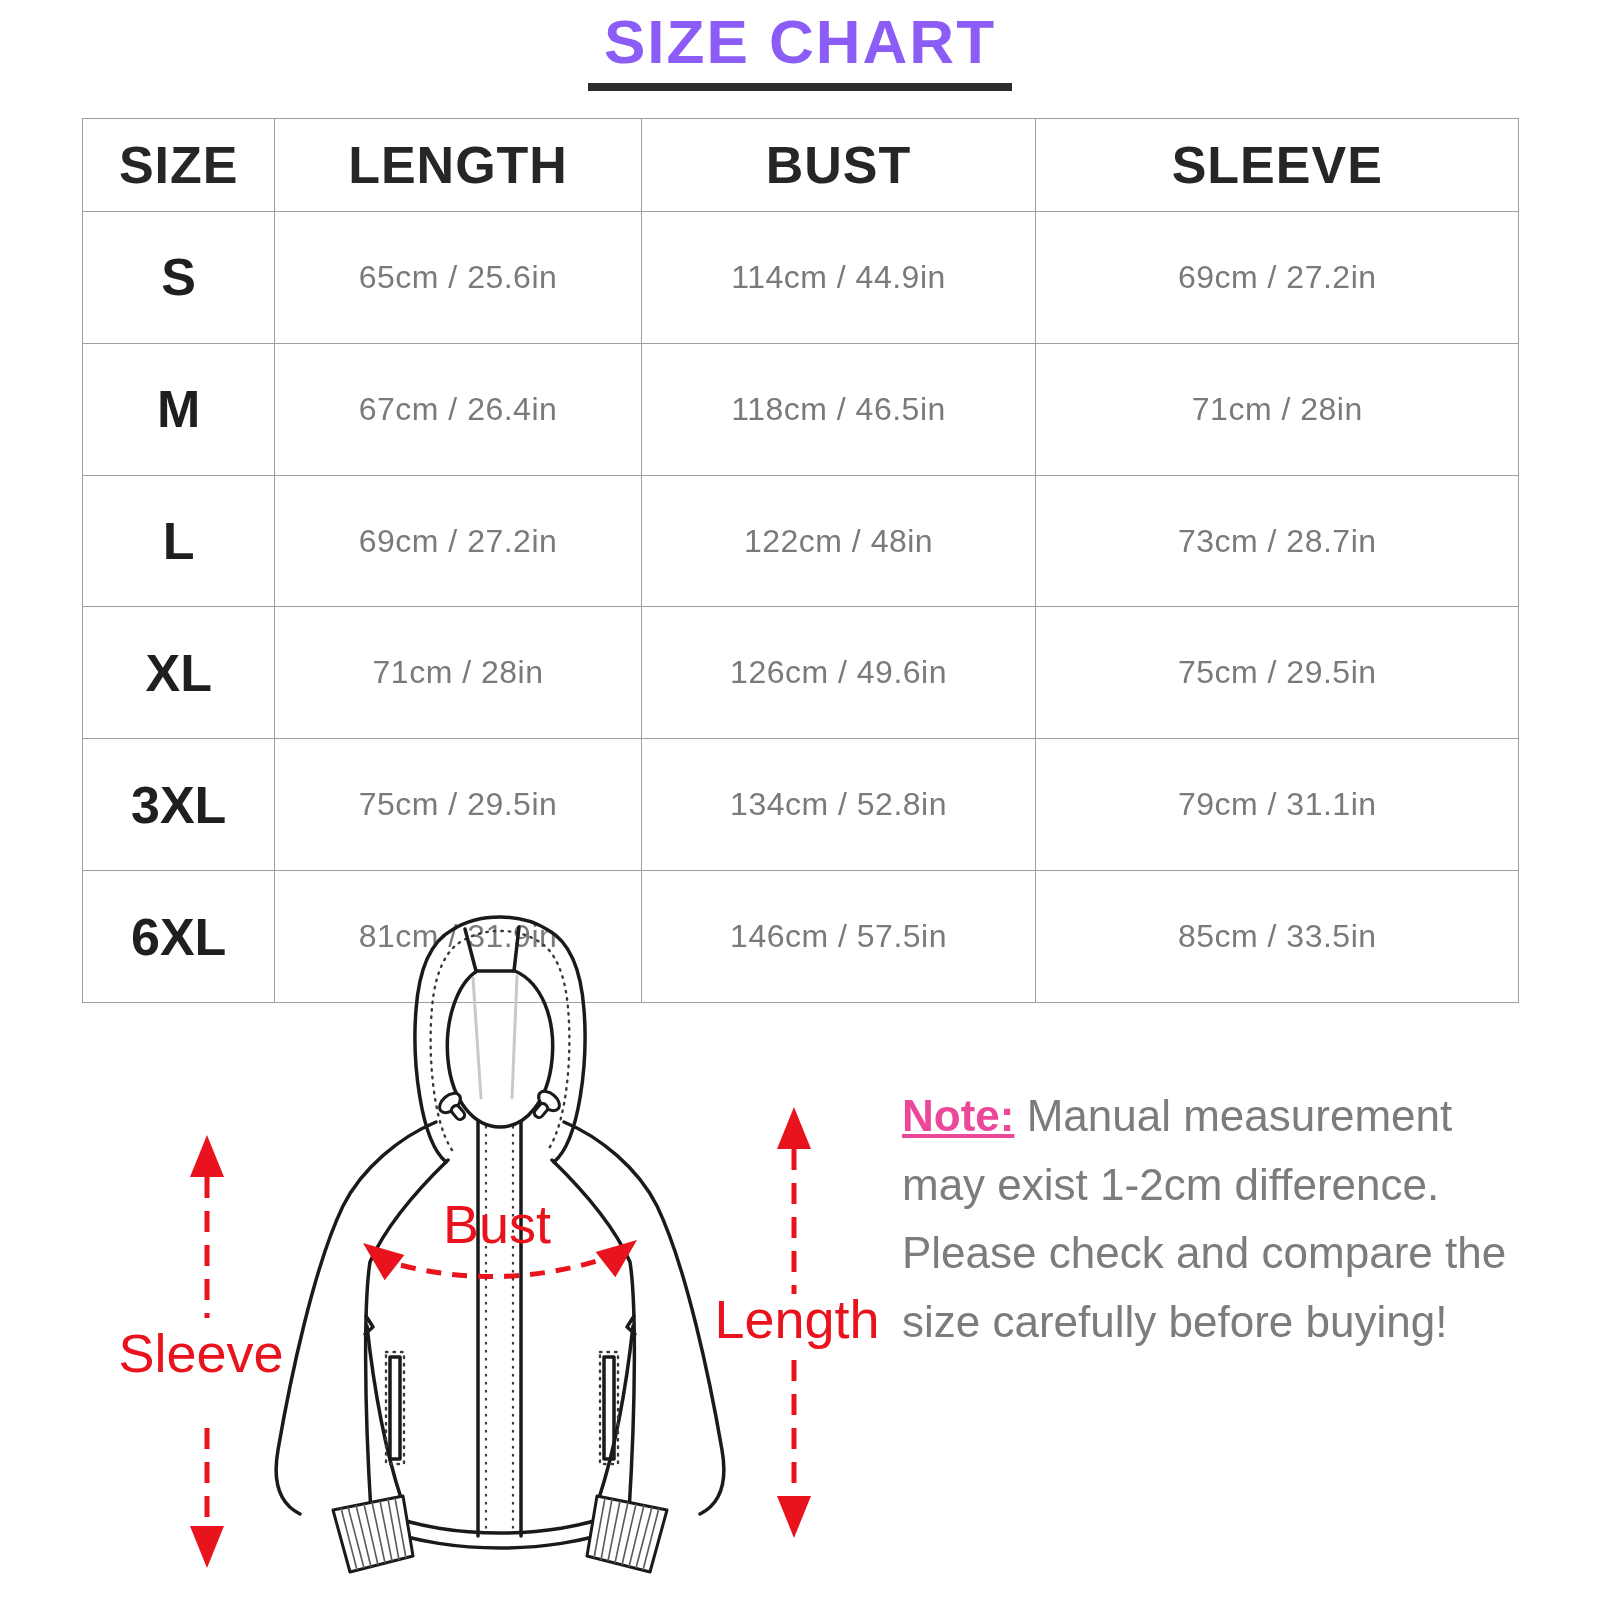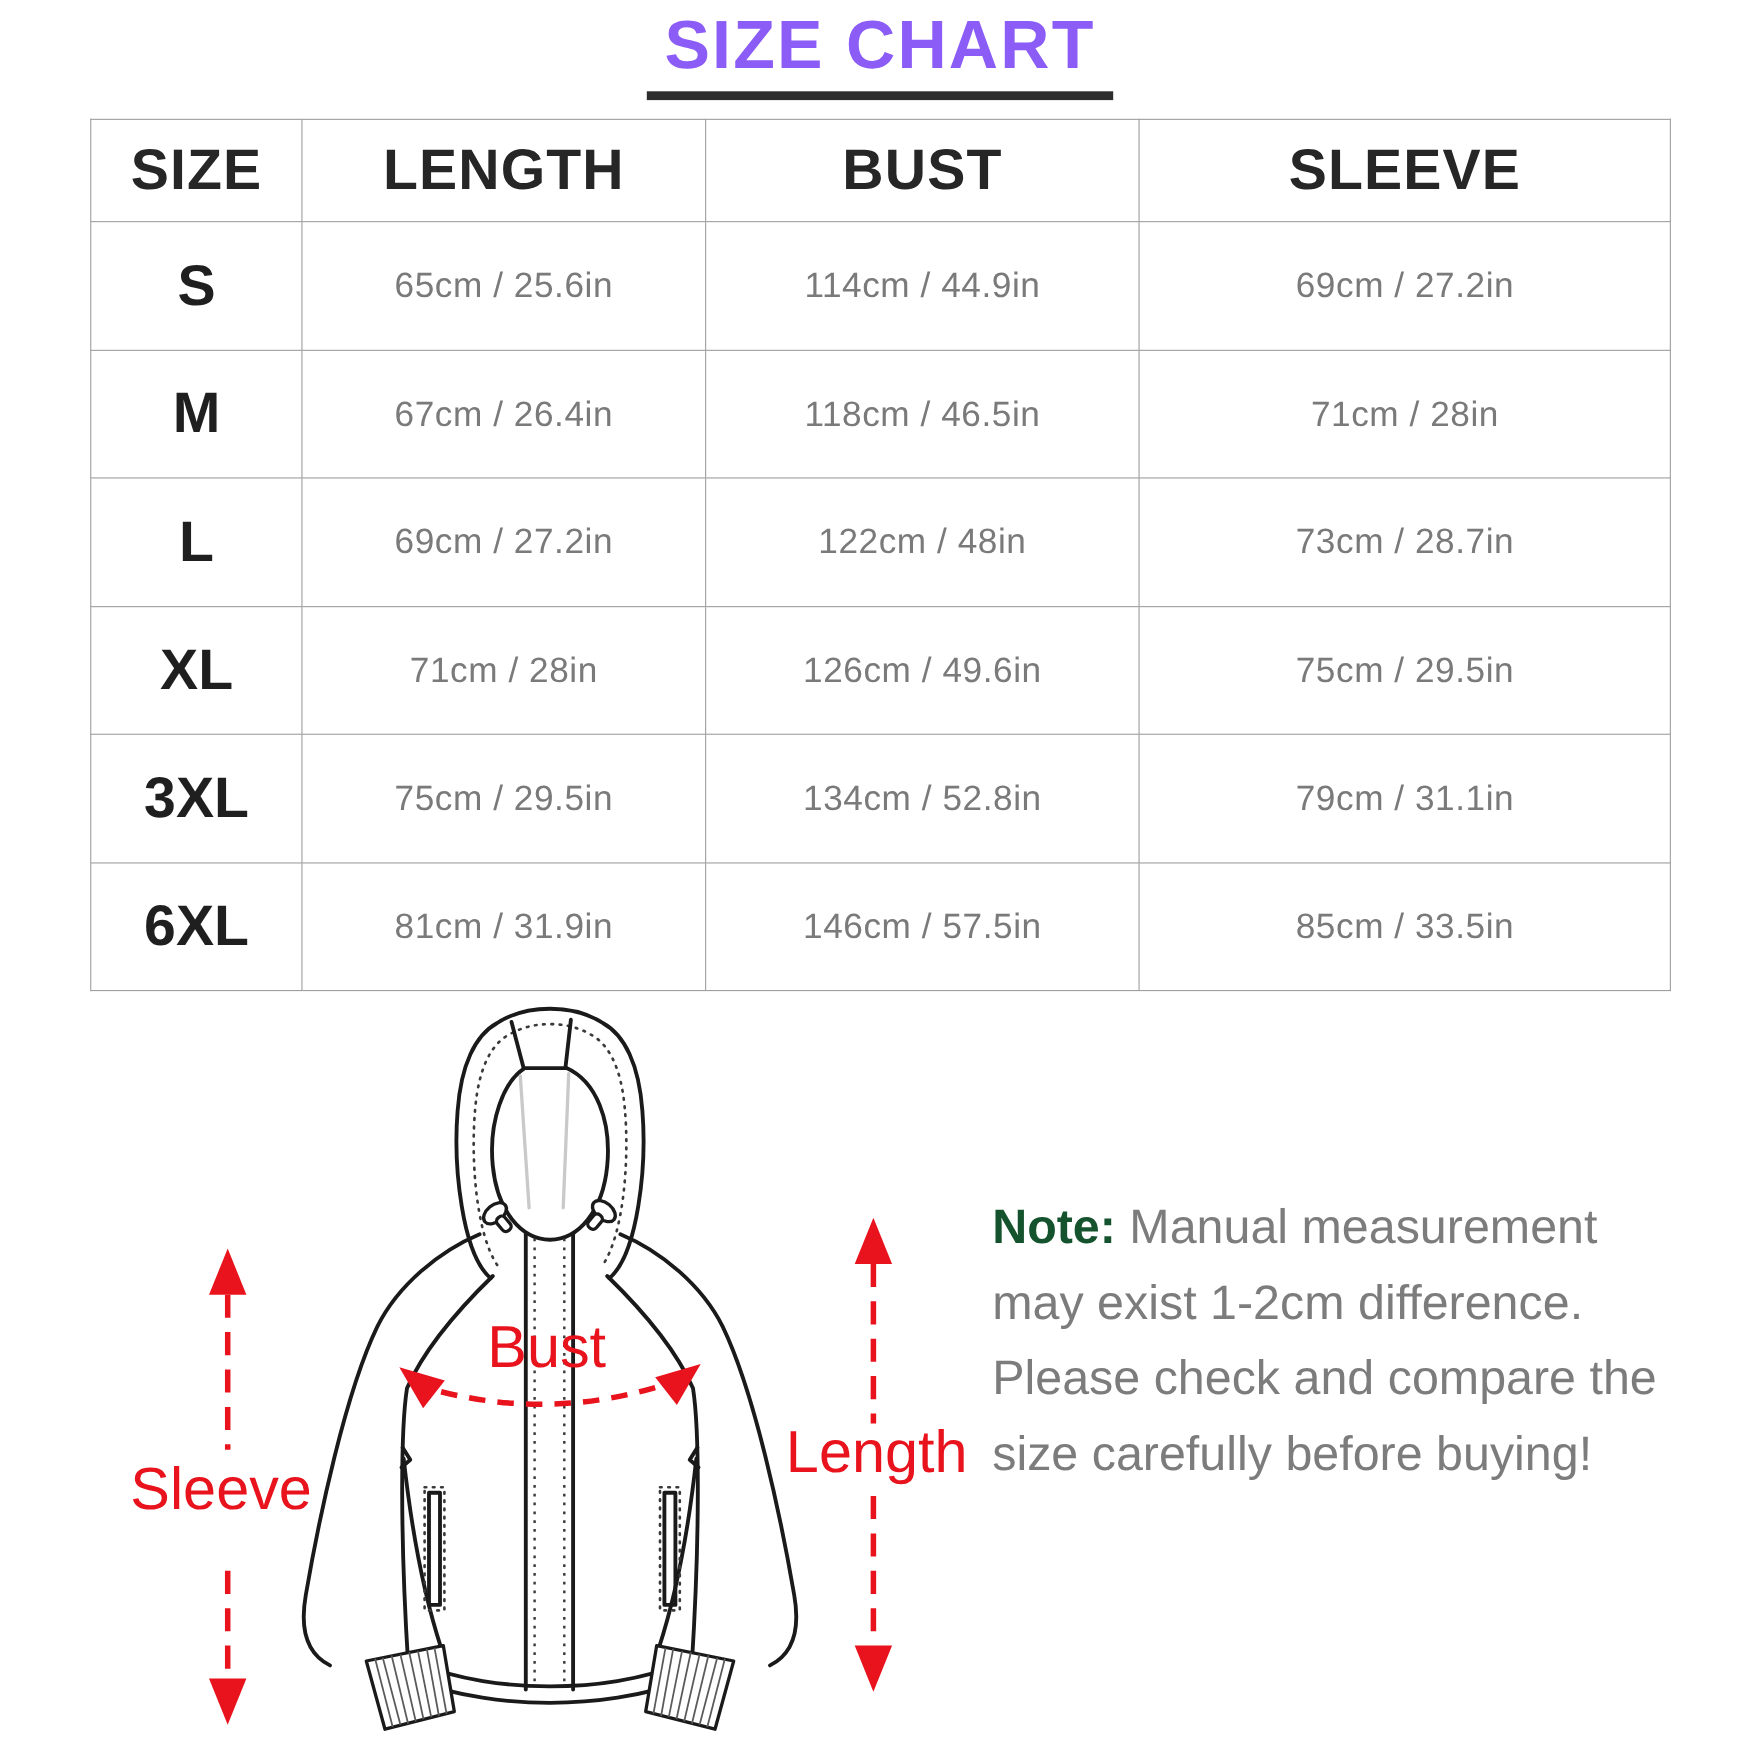--- a/index.html
+++ b/index.html
@@ -8,36 +8,36 @@
     width:1600px;height:1600px;background:#ffffff;position:relative;overflow:hidden;
     font-family:"Liberation Sans","DejaVu Sans",sans-serif;
   }
   .title-wrap{position:absolute;left:0;top:0;width:1600px;text-align:center;}
   .page-title{
     display:inline-block;margin-top:6px;padding:0 16px 6px 16px;
     font-size:62px;font-weight:bold;letter-spacing:2px;color:#8b5cf6;
     border-bottom:8px solid #2d2d2d;
   }
   table.size-chart{
-    position:absolute;left:82px;top:108px;width:1437px;height:793px;
+    position:absolute;left:82px;top:118px;width:1437px;height:885px;
     border-collapse:collapse;table-layout:fixed;background:#fff;border-radius:22px;
   }
   table.size-chart th, table.size-chart td{
     border:1px solid var(--grid);text-align:center;vertical-align:middle;padding:0;
   }
   table.size-chart th{font-size:52px;font-weight:bold;color:#262626;height:92px;letter-spacing:1px;}
   td.size-cell{font-size:52px;font-weight:bold;color:#1f1f1f;}
   td.val-cell{font-size:32px;color:var(--cell);letter-spacing:0.5px;}
   .col-size{width:13.4%;} .col-length{width:25.5%;} .col-bust{width:27.5%;} .col-sleeve{width:33.6%;}
 
   .note-block{
     position:absolute;left:902px;top:1082px;width:612px;
     font-size:44px;line-height:1.56;color:#7c7c7c;
   }
-  .note-block b{color:#14532d;font-weight:bold;}
+  .note-block b{color:#ec4899;font-weight:bold;text-decoration:underline;}
 
   svg.diagram{position:absolute;left:100px;top:900px;width:800px;height:700px;}
   .ink{stroke:#1a1a1a;stroke-width:3.5;fill:none;stroke-linecap:round;stroke-linejoin:round;}
   .ink-fill{stroke:#1a1a1a;stroke-width:3;fill:#ffffff;stroke-linejoin:round;}
   .stitch{stroke:#3a3a3a;stroke-width:2.4;fill:none;stroke-dasharray:1.5 6;stroke-linecap:round;}
   .zipstitch{stroke:#3a3a3a;stroke-width:2.2;fill:none;stroke-dasharray:2.5 5.5;}
   .faint{stroke:#c9c9c9;stroke-width:3;fill:none;stroke-linecap:round;}
   .cuffline{stroke:#5a5a5a;stroke-width:1.6;}
   .red-dash{stroke:var(--accent);stroke-width:5;fill:none;stroke-dasharray:21 13;}
   .red-dash2{stroke:var(--accent);stroke-width:5;fill:none;stroke-dasharray:15 11;}

